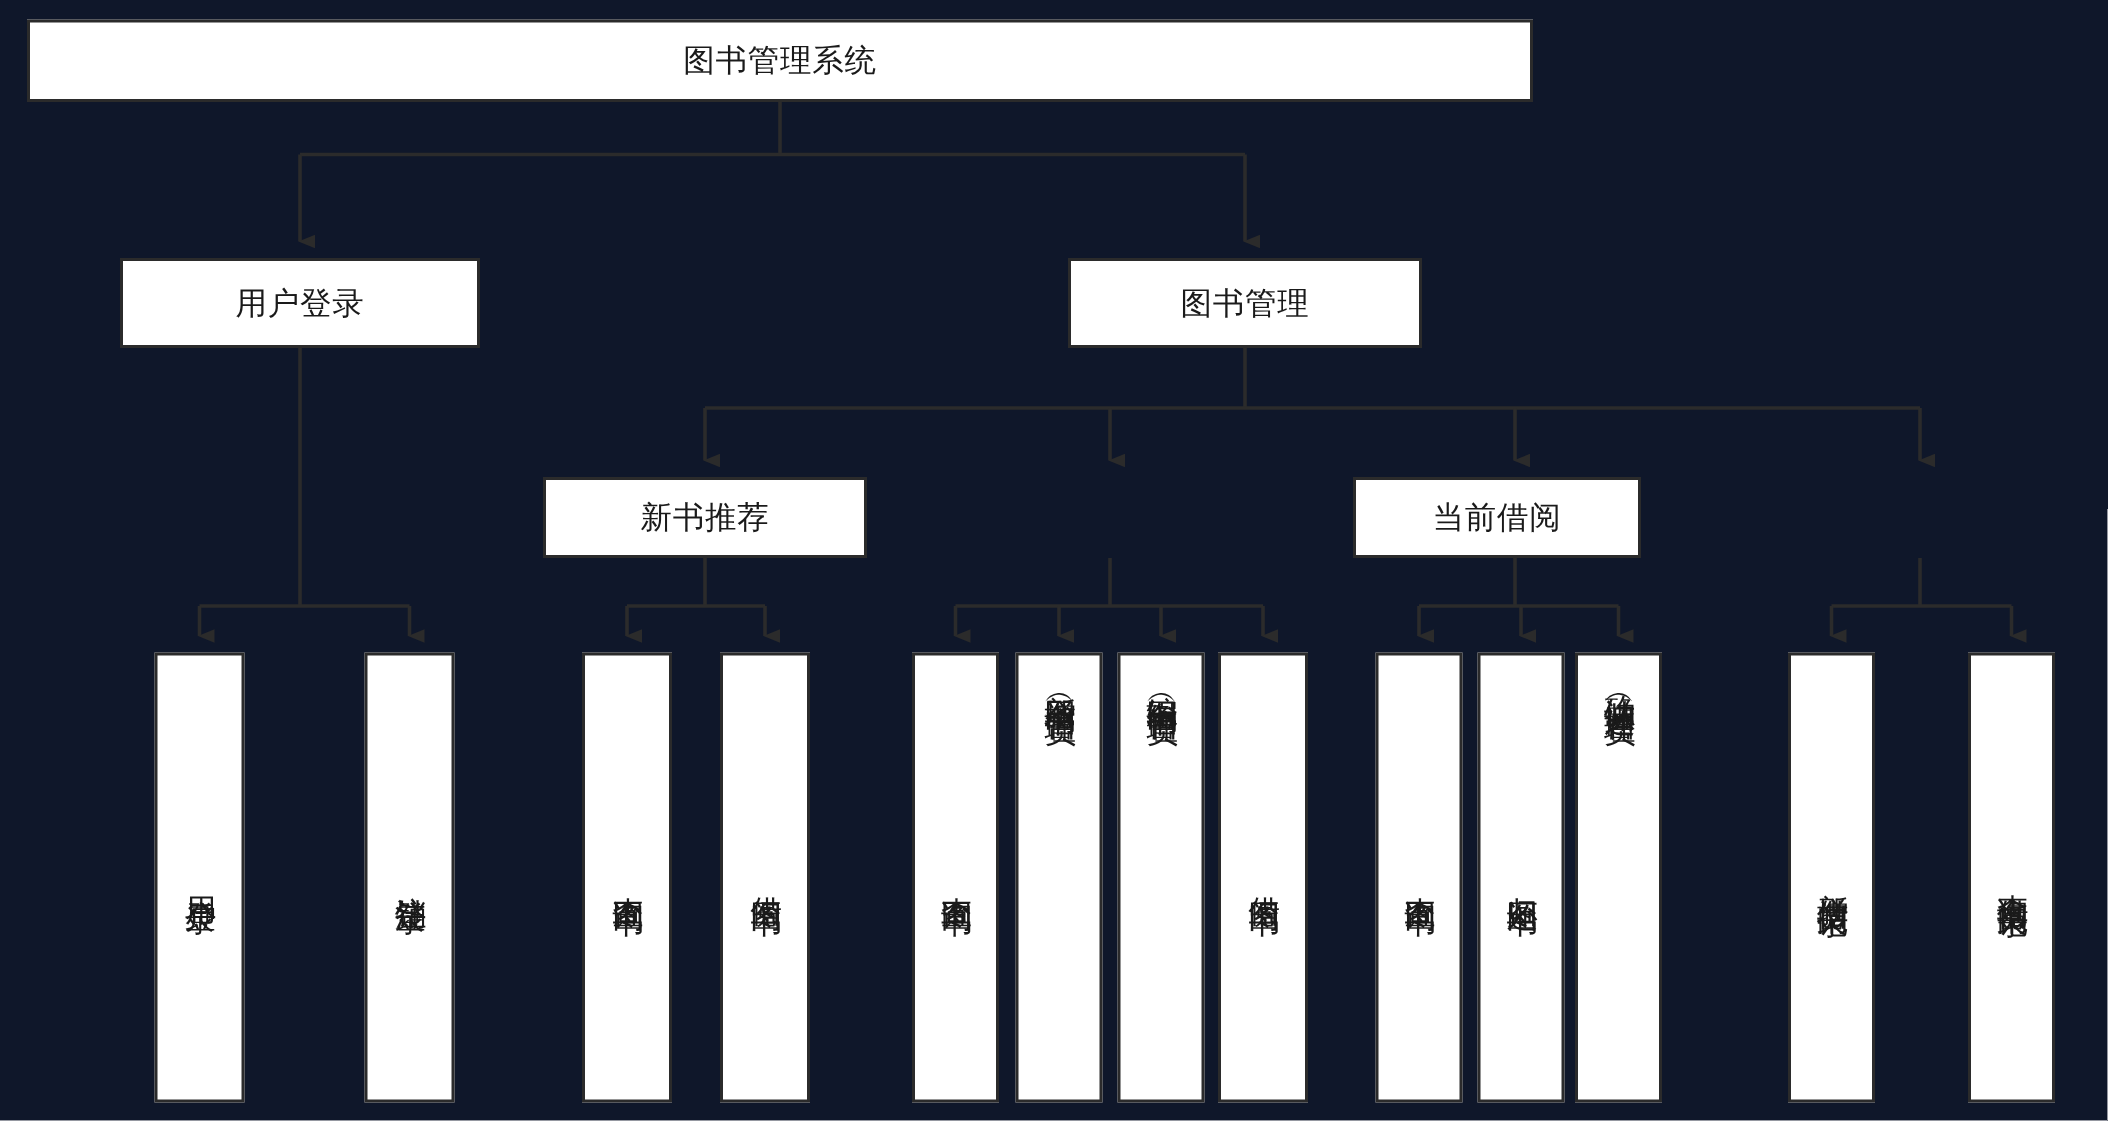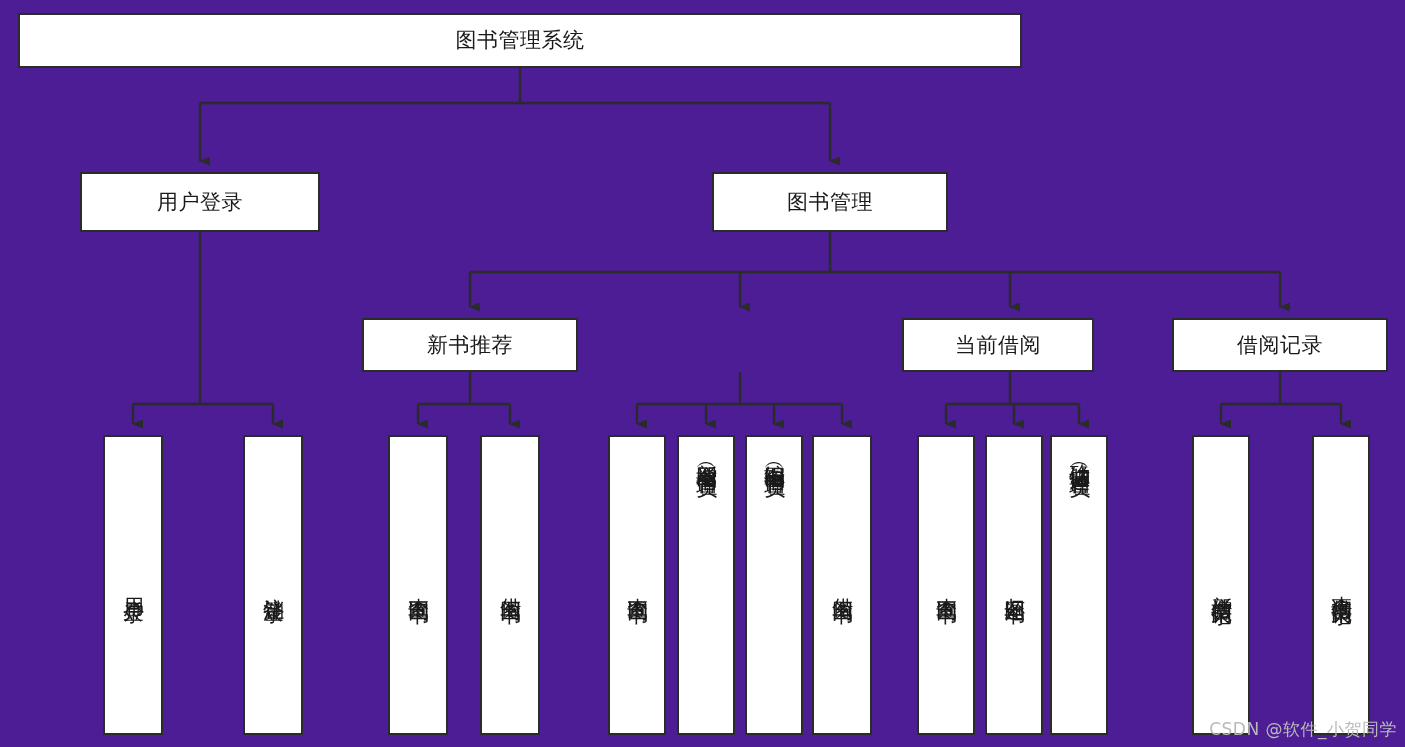--- a/index.html
+++ b/index.html
@@ -8,21 +8,21 @@
     padding: 0;
     background: #ffffff;
   }
   body {
     font-family: "DejaVu Sans", "Liberation Sans", sans-serif;
   }
   #diagram-root {
     position: relative;
     width: 1405px;
     height: 747px;
-    background: #4c1d95;
+    background: #0f172a;
     overflow: hidden;
   }
   #edge-layer {
     position: absolute;
     left: 0;
     top: 0;
     width: 1405px;
     height: 747px;
     pointer-events: none;
   }
@@ -138,23 +138,20 @@
   <div class="node" style="left:712px; top:172px; width:236px; height:60px;">
     <span class="node-label">图书管理</span>
   </div>
 
   <div class="node" style="left:362px; top:318px; width:216px; height:54px;">
     <span class="node-label">新书推荐</span>
   </div>
   <div class="node" style="left:902px; top:318px; width:192px; height:54px;">
     <span class="node-label">当前借阅</span>
   </div>
-  <div class="node" style="left:1172px; top:318px; width:216px; height:54px;">
-    <span class="node-label">借阅记录</span>
-  </div>
 
   <div class="node leaf center-text" style="left:103px; top:435px; width:60px; height:300px;">
     <span class="node-label">用户登录</span>
   </div>
   <div class="node leaf center-text" style="left:243px; top:435px; width:60px; height:300px;">
     <span class="node-label">注销登录</span>
   </div>
 
   <div class="node leaf center-text" style="left:388px; top:435px; width:60px; height:300px;">
     <span class="node-label">查询图书</span>
@@ -186,15 +183,14 @@
     <span class="node-label">确认归还（管理员）</span>
   </div>
 
   <div class="node leaf center-text" style="left:1192px; top:435px; width:58px; height:300px;">
     <span class="node-label">新增借阅记录</span>
   </div>
   <div class="node leaf center-text" style="left:1312px; top:435px; width:58px; height:300px;">
     <span class="node-label">查询借阅记录</span>
   </div>
 
-  <div id="watermark">CSDN @软件_小贺同学</div>
 
 </div>
 
 </body></html>

